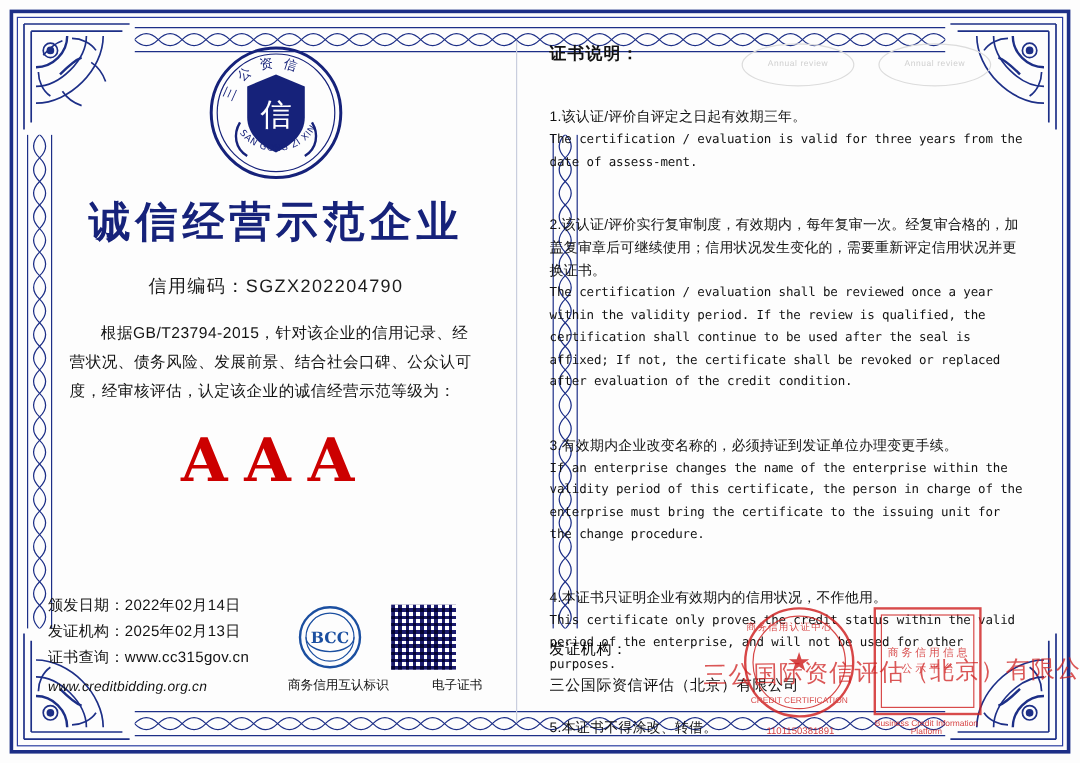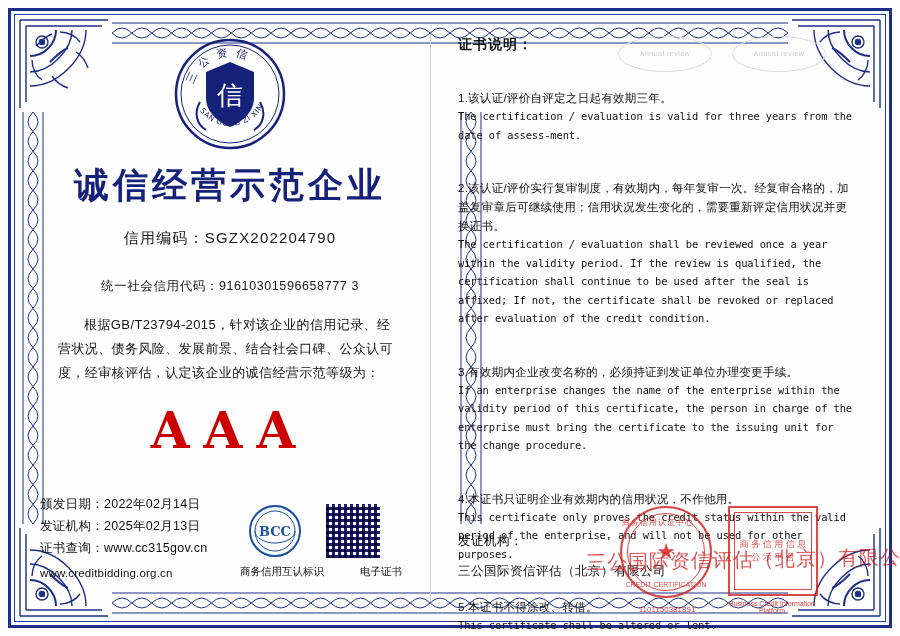--- a/index.html
+++ b/index.html
@@ -121,20 +121,21 @@
     font-size: 12.5px;
     color: #111;
     line-height: 22px;
   }
   .lf-row { white-space: nowrap; letter-spacing: .3px; }
   .lf-links {
     margin-top: 3px;
     font-size: 11.5px;
     color: #111;
     letter-spacing: .2px;
+    font-style: italic;
   }
   .badges {
     position: absolute;
     right: -8px;
     bottom: 0;
     width: 190px;
     height: 92px;
   }
   .bcc-badge {
     position: absolute;
@@ -486,23 +487,20 @@
         </text>
       </svg>
     </div>
 
     <div class="title-main">诚信经营示范企业</div>
 
     <div class="code-line">
       <span>信用编码：</span><span>SGZX202204790</span>
     </div>
 
-    <div class="uscc-line">
-      <span>统一社会信用代码：</span><span>91610301596658777 3</span>
-    </div>
 
     <div class="body-text">根据GB/T23794-2015，针对该企业的信用记录、经营状况、债务风险、发展前景、结合社会口碑、公众认可度，经审核评估，认定该企业的诚信经营示范等级为：</div>
 
     <div class="grade">AAA</div>
   </div>
 
   <div class="left-footer">
     <div class="lf-row">
       <span>颁发日期：</span><span>2022年02月14日</span>
     </div>
@@ -543,21 +541,20 @@
     <div class="clause">
       <div class="cn">3.有效期内企业改变名称的，必须持证到发证单位办理变更手续。</div>
       <div class="en">If an enterprise changes the name of the enterprise within the validity period of this certificate, the person in charge of the enterprise must bring the certificate to the issuing unit for the change procedure.</div>
     </div>
     <div class="clause">
       <div class="cn">4.本证书只证明企业有效期内的信用状况，不作他用。</div>
       <div class="en">This certificate only proves the credit status within the valid period of the enterprise, and will not be used for other purposes.</div>
     </div>
     <div class="clause">
       <div class="cn">5.本证书不得涂改、转借。</div>
-      <div class="en">This certificate shall be altered or lent.</div>
     </div>
 
     <div class="annual">
       <span>年审记录：</span>
       <span class="annual-ovals">
         <span class="oval a">Annual review</span>
         <span class="oval b">Annual review</span>
       </span>
     </div>
   </div>

